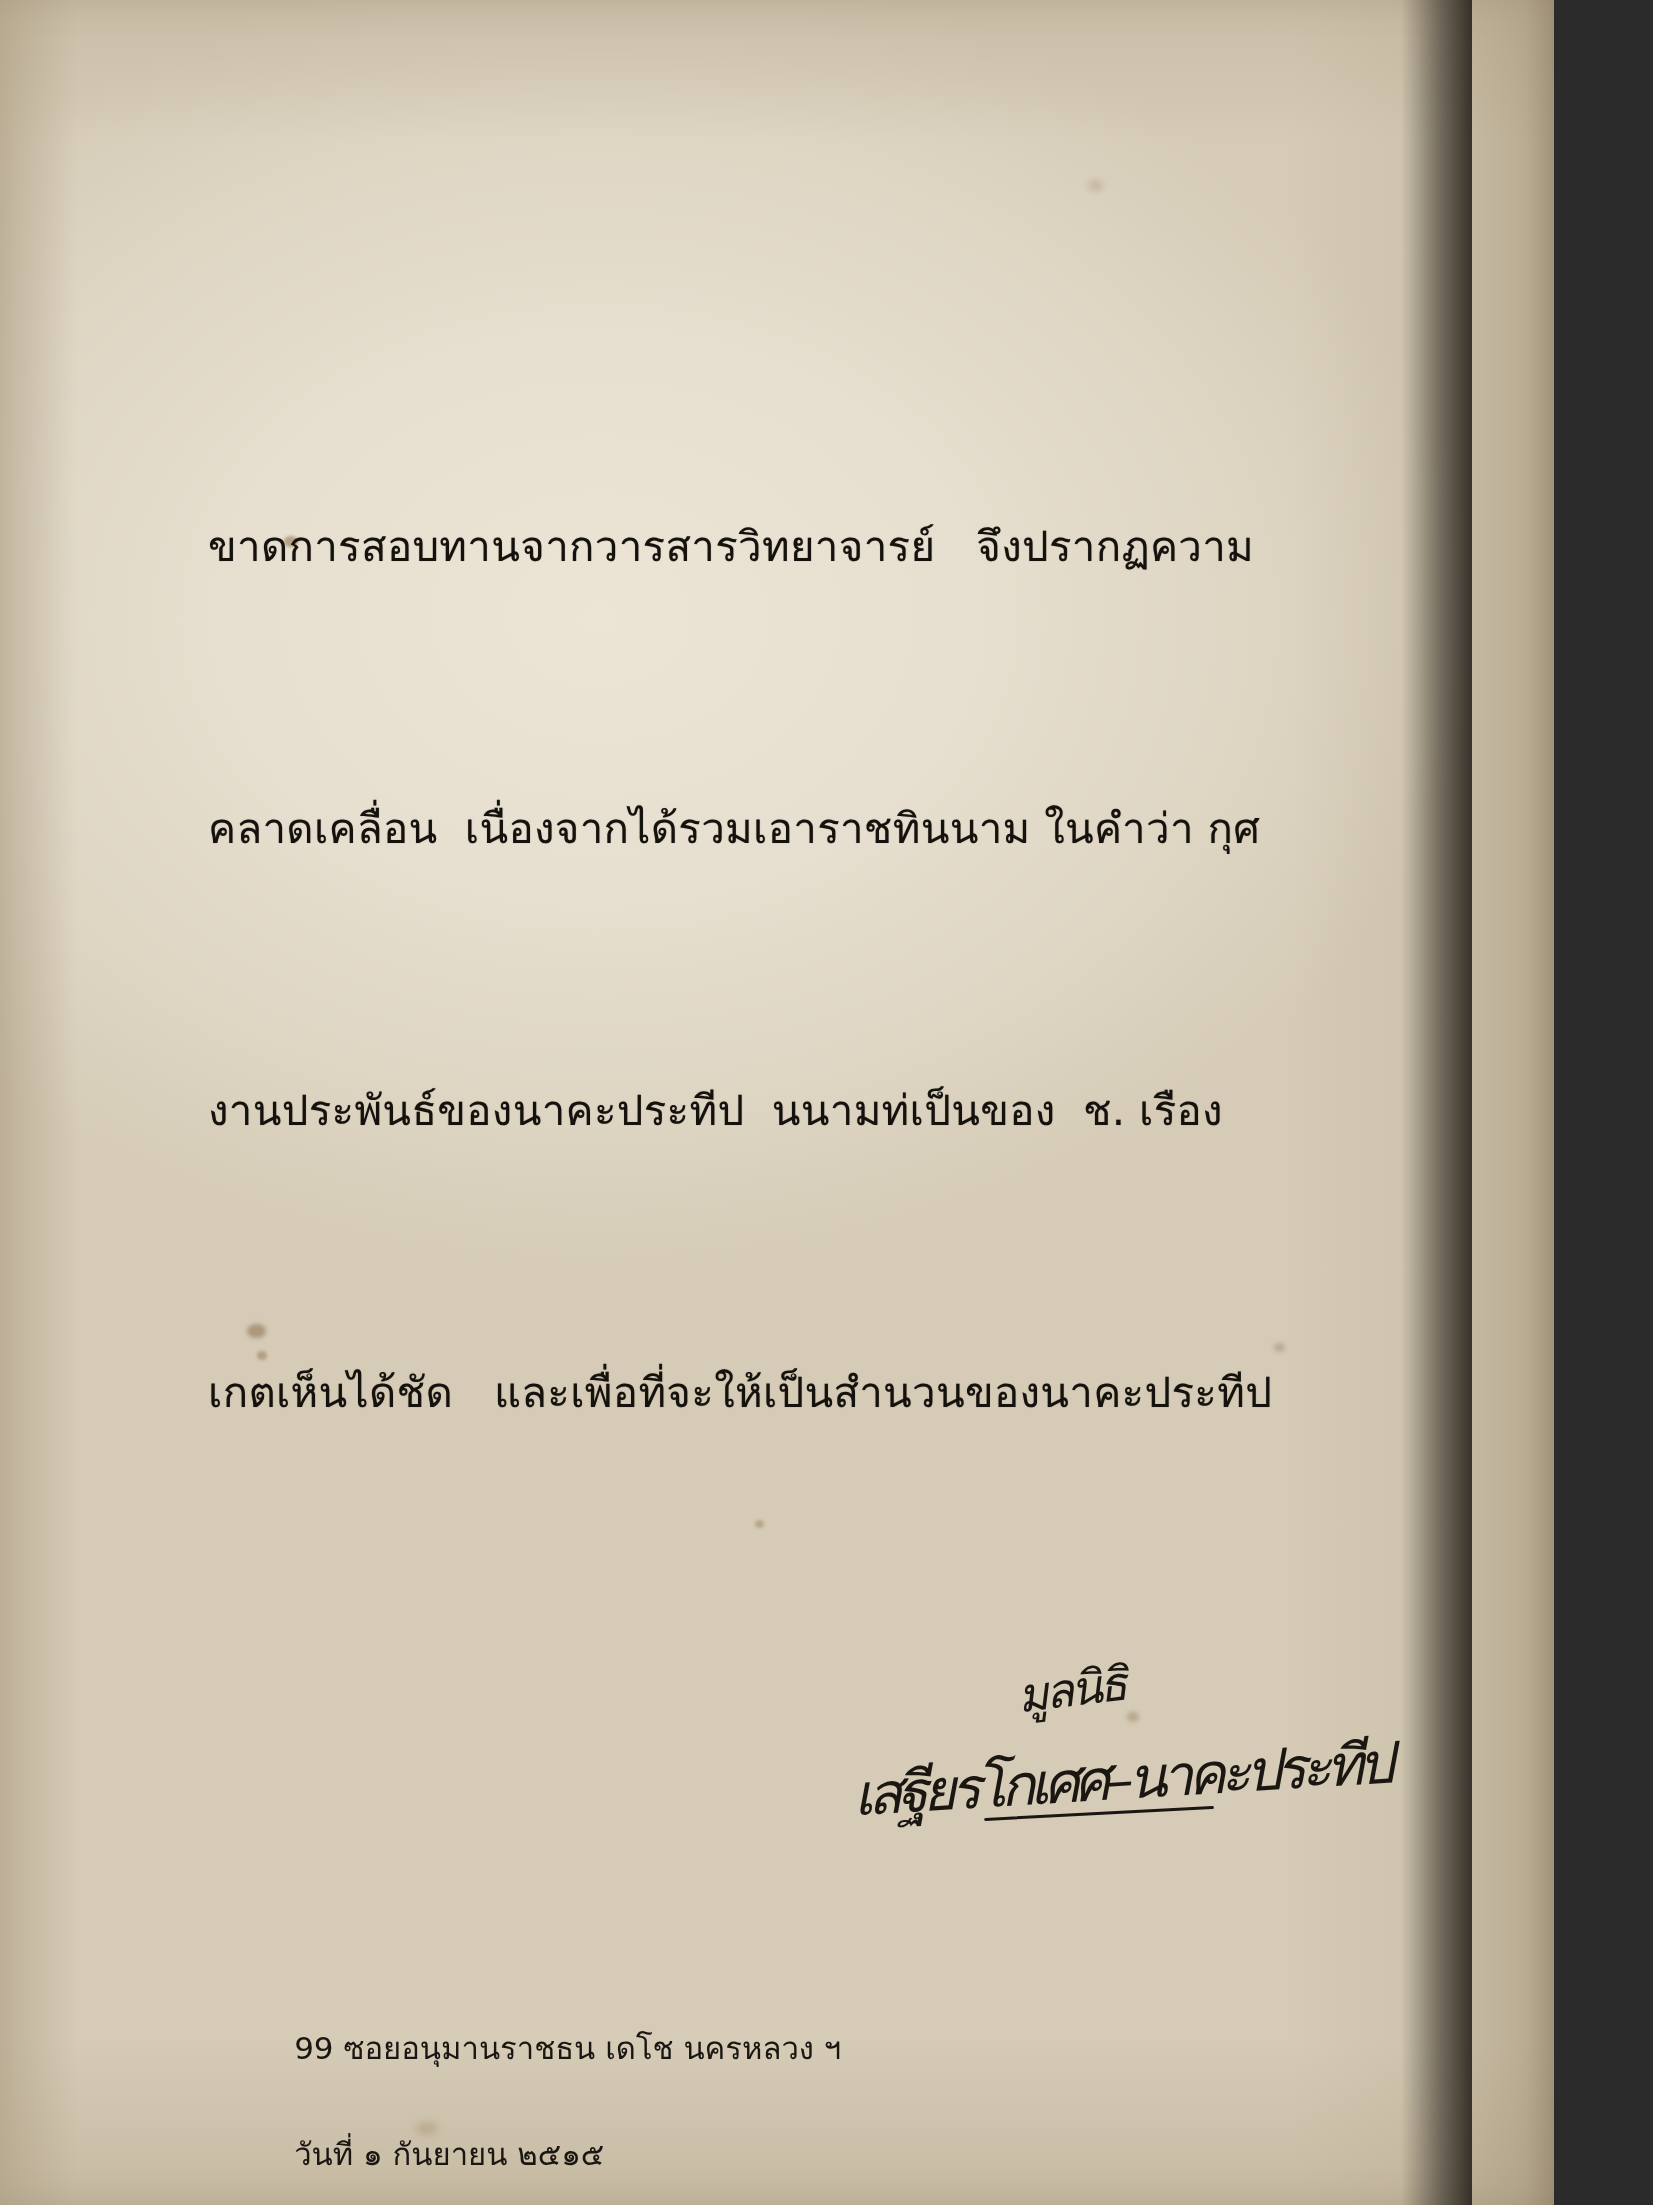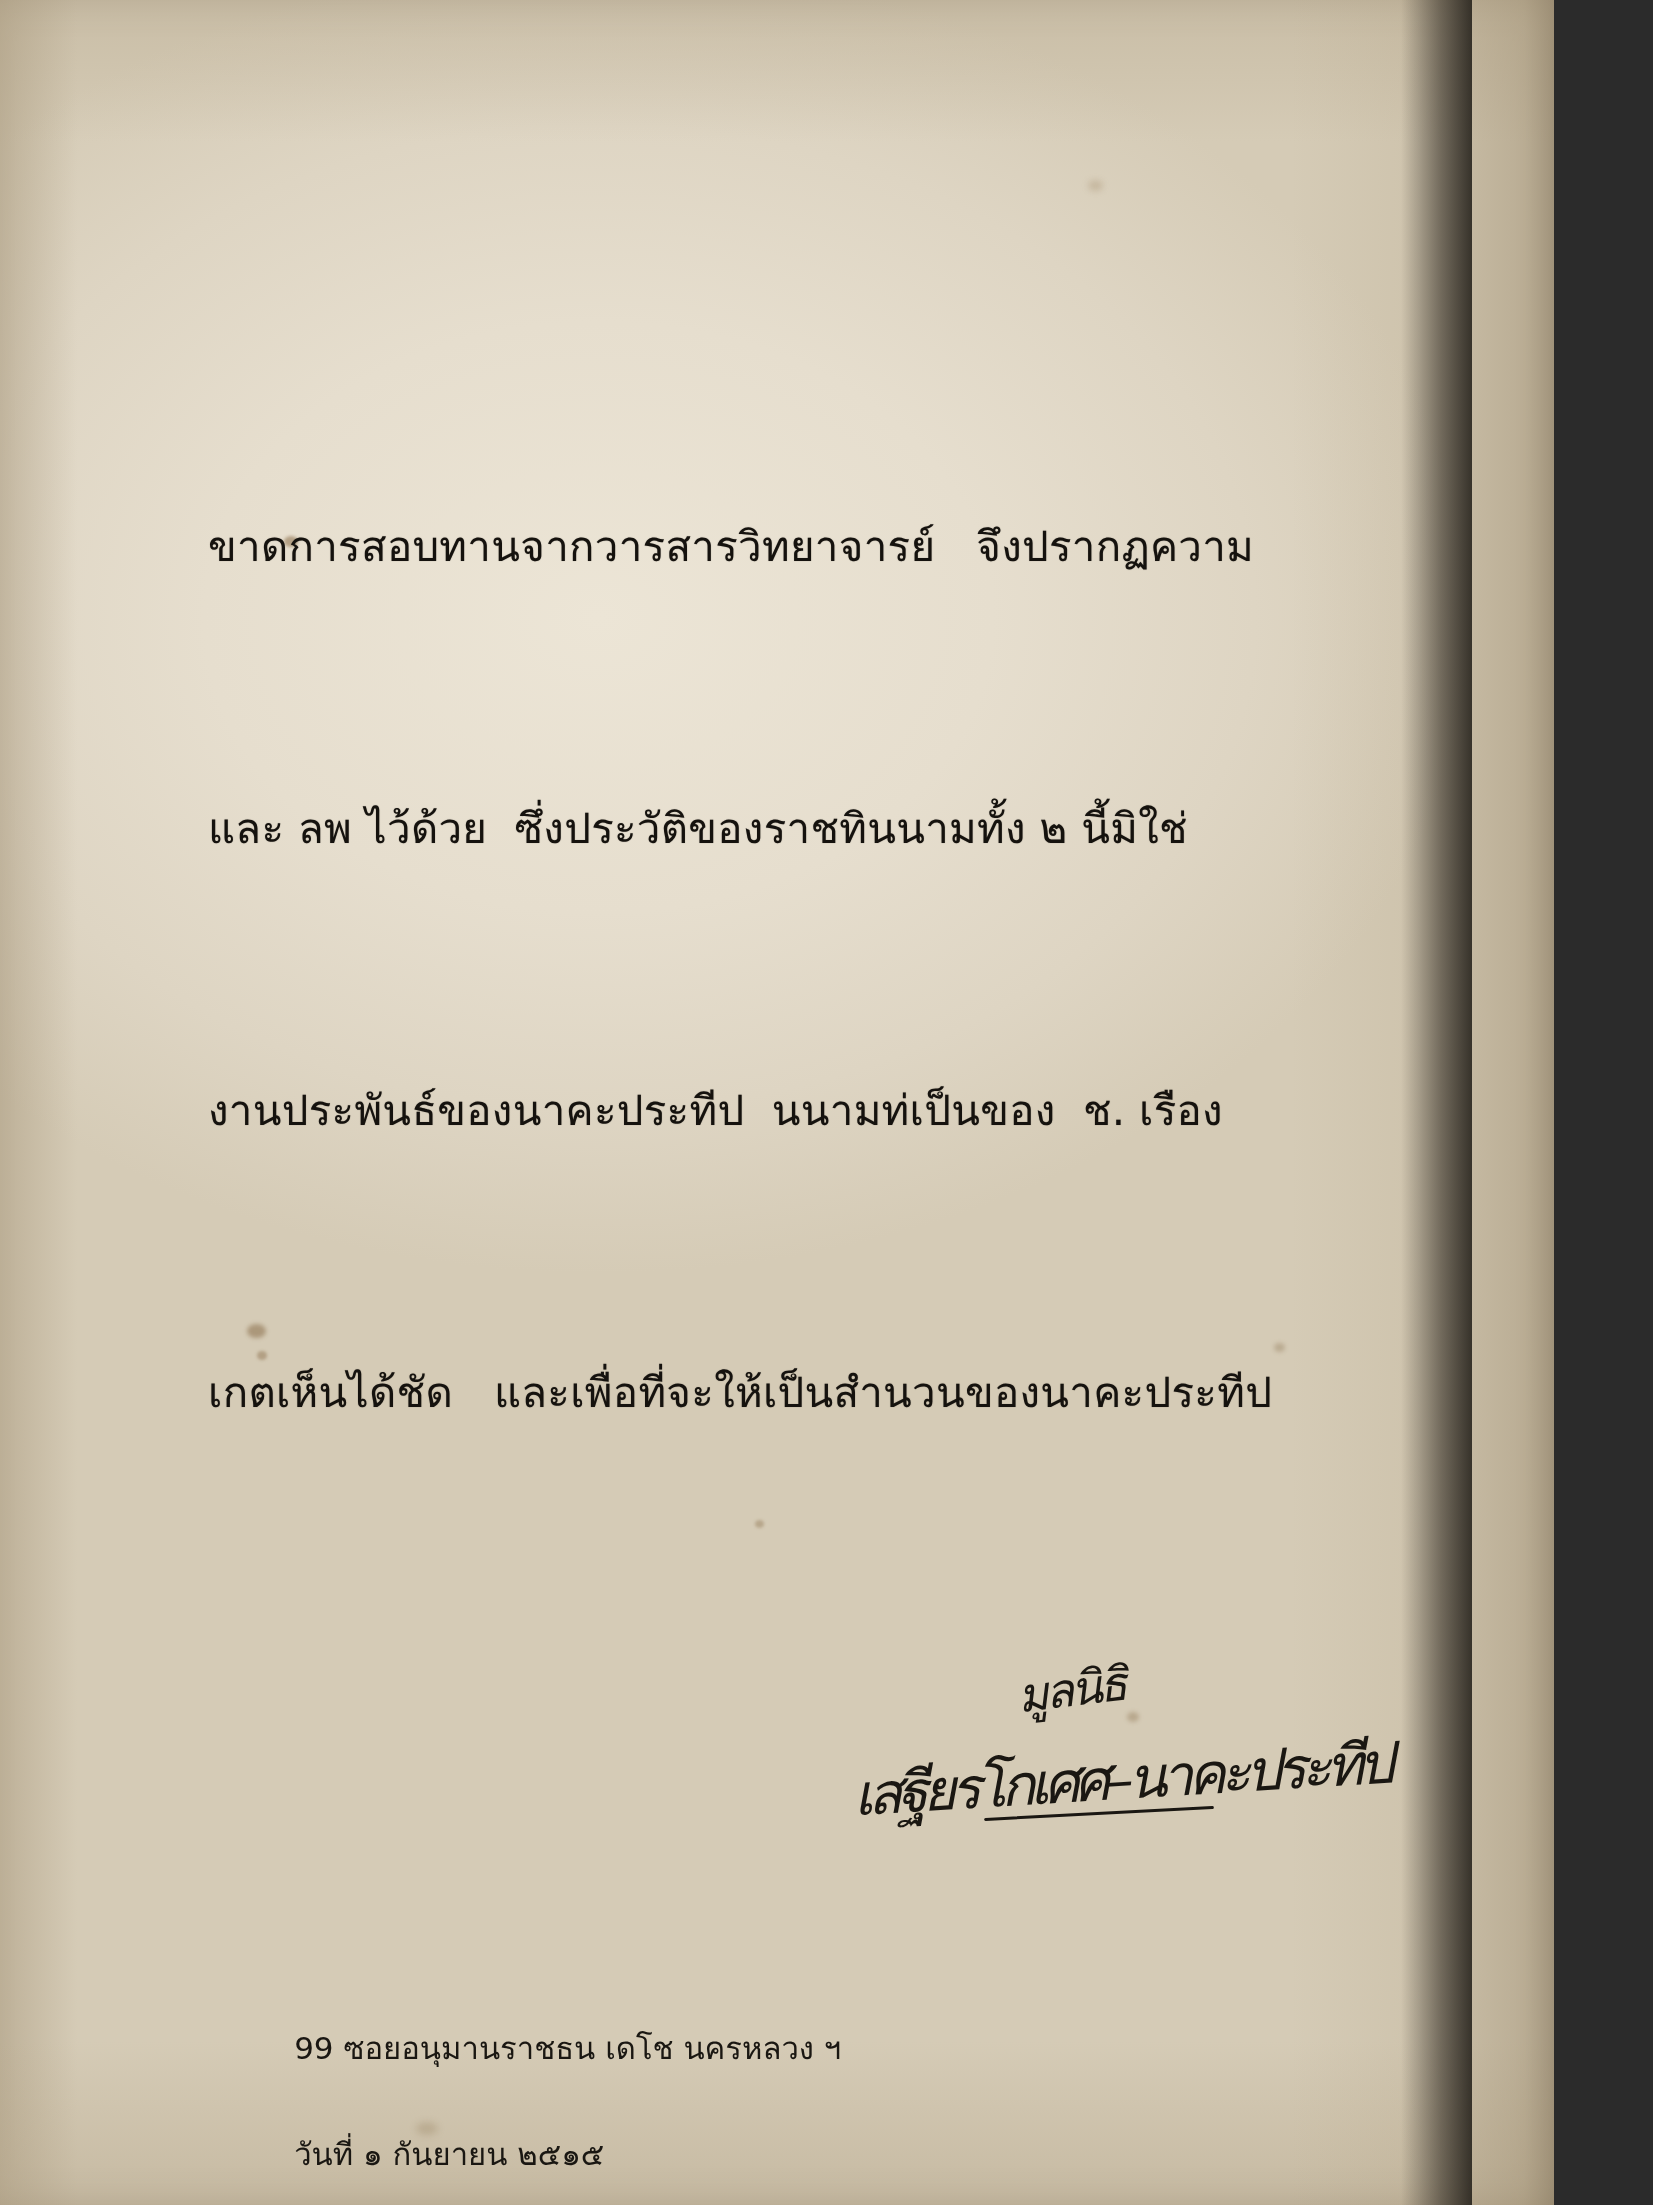--- a/index.html
+++ b/index.html
@@ -219,21 +219,21 @@
     <div class="spot" style="left:247px;  top:1324px; width:18.6px; height:14.2px; background:rgba(115,80,40,0.42); filter:blur(2.2px);"></div>
     <div class="spot" style="left:257px;  top:1351px; width:9.8px; height:8.8px; background:rgba(115,80,40,0.35); filter:blur(1.6px);"></div>
     <div class="spot" style="left:755px; top:1520px; width:8.8px; height:7.7px; background:rgba(120,90,50,0.32); filter:blur(1.6px);"></div>
     <div class="spot" style="left:1127px; top:1712px; width:12px; height:9.8px; background:rgba(120,90,50,0.30); filter:blur(2.2px);"></div>
     <div class="spot" style="left:1274px; top:1343px; width:11px; height:8.8px; background:rgba(120,90,50,0.28); filter:blur(2.2px);"></div>
     <div class="spot" style="left:1088px; top:180px;  width:15.3px; height:11px; background:rgba(130,100,60,0.22); filter:blur(3.3px);"></div>
     <div class="spot" style="left:416px;  top:2122px; width:22px; height:13px; background:rgba(125,95,55,0.22); filter:blur(3.8px);"></div>
 
     <div class="body-text">
       <span class="ln">ขาดการสอบทานจากวารสารวิทยาจารย์   จึงปรากฏความ</span>
-      <span class="ln">และ ลพ ไว้ด้วย  ซึ่งประวัติของราชทินนามทั้ง ๒ นี้มิใช่</span>
+      <span class="ln">คลาดเคลื่อน  เนื่องจากได้รวมเอาราชทินนาม ในคำว่า กุศ</span>
       <span class="ln">งานประพันธ์ของนาคะประทีป  นนามท่เป็นของ  ช. เรือง</span>
       <span class="ln">เกตเห็นได้ชัด   และเพื่อที่จะให้เป็นสำนวนของนาคะประทีป</span>
       
       
       
     </div>
 
     <div class="signature-block">
       <span class="signature-ink sig-top">มูลนิธิ</span>
       <span class="signature-ink sig-main">เสฐียรโกเศศ–นาคะประทีป</span>

